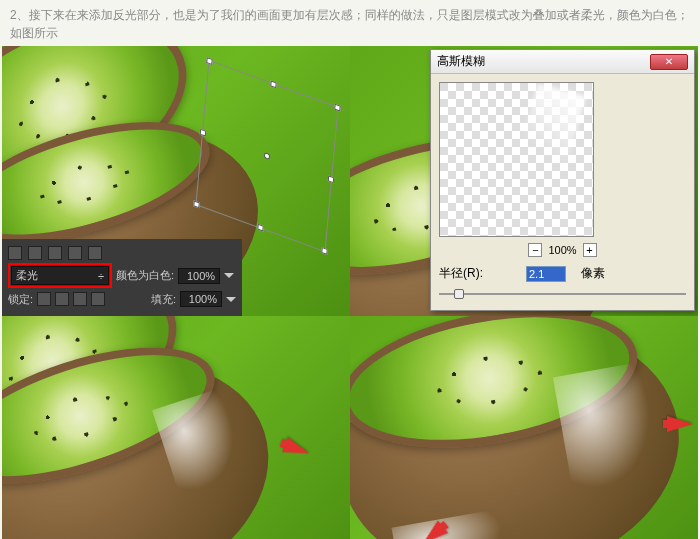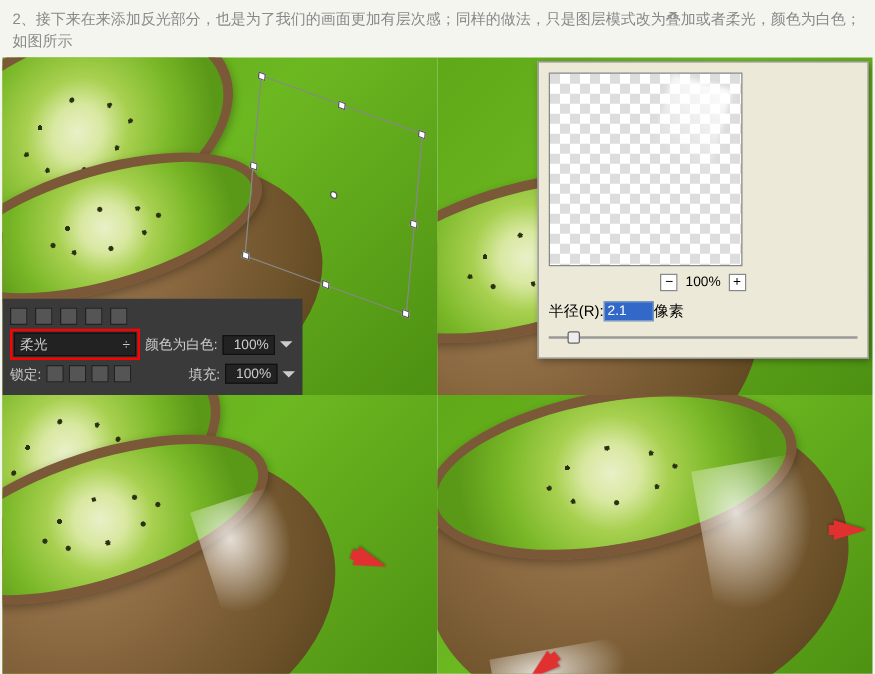--- a/index.html
+++ b/index.html
@@ -35,23 +35,23 @@
 
 .dialog { position:absolute; right:3px; top:3px; width:265px; background:#ece9d8; border:1px solid #888; box-shadow:2px 2px 6px rgba(0,0,0,0.4); font-size:12px; }
 .titlebar { background:linear-gradient(#fbfbfb,#e6e6e6); border-bottom:1px solid #bbb; padding:3px 6px; display:flex; align-items:center; justify-content:space-between; }
 .closebtn { width:38px; height:16px; background:linear-gradient(#e78,#c23e3e); border:1px solid #a02020; border-radius:2px; color:#fff; font-size:10px; text-align:center; line-height:14px; }
 .dlg-body { padding:8px; position:relative; }
 .preview { width:155px; height:155px; border:1px solid #888; background:
   repeating-conic-gradient(#fff 0 25%, #ddd 0 50%) 0 0/16px 16px; position:relative; margin-bottom:6px; overflow:hidden; }
 .preview .lightstreak { position:absolute; left:85px; top:5px; width:50px; height:90px; background:linear-gradient(200deg, rgba(255,255,255,0.95) 0%, rgba(255,255,255,0.6) 30%, rgba(255,255,255,0) 70%); filter:blur(2px); transform:rotate(15deg); }
 .zoomrow { display:flex; align-items:center; justify-content:center; gap:6px; font-size:11px; margin-bottom:8px; }
 .zbtn { width:14px; height:14px; border:1px solid #888; background:#fff; text-align:center; line-height:12px; font-size:11px; }
-.radrow { display:flex; align-items:flex-start; gap:0; margin-bottom:4px; }
+.radrow { display:flex; align-items:flex-end; gap:15px; margin-bottom:4px; }
 .radinput { width:40px; border:1px solid #7a9ac0; background:#fff; padding:1px 2px; font-size:11px; }
-.radinput.sel { background:#3468c8; color:#fff; }
+.radinput.sel { background:#3468c8; color:#fff;margin-left:28px; }
 .slider { position:relative; height:16px; margin:2px 0 0 0; }
 .slider .track { position:absolute; left:0; right:0; top:7px; height:2px; background:#999; }
 .slider .thumb { position:absolute; left:15px; top:3px; width:10px; height:10px; background:#eee; border:1px solid #666; border-radius:2px; }
 .btncol { position:absolute; right:8px; top:8px; display:flex; flex-direction:column; gap:4px; width:68px; }
 .winbtn { background:linear-gradient(#fdfdfd,#e8e8e8); border:1px solid #8a8a8a; border-radius:3px; padding:2px 0; text-align:center; font-size:11px; }
 .chk { display:flex; align-items:center; gap:4px; font-size:11px; margin-top:6px; }
 .chkbox { width:12px; height:12px; border:1px solid #7a9ac0; background:#fff; display:inline-flex; align-items:center; justify-content:center; font-size:10px; color:#2a6a2a; }
 .arrow { position:absolute; width:0; height:0; }
 .arrow.red { border-top:8px solid transparent; border-bottom:8px solid transparent; border-right:26px solid #e03030; filter:drop-shadow(0 1px 1px rgba(0,0,0,0.3)); }
 .arrow.red::after{content:"";position:absolute;left:22px;top:-4px;width:8px;height:8px;background:#e03030;}
@@ -123,20 +123,24 @@
   </div>
 
   <div class="panel">
     <div class="kiwi-slice kiwi-skin" style="width:320px;height:240px;left:-60px;top:110px;transform:rotate(-15deg);">
       <div class="kiwi-slice kiwi-flesh" style="width:280px;height:120px;left:10px;top:-15px;">
         <div class="seeds"></div>
       </div>
     </div>
 
     <div class="dialog">
+      <div class="titlebar">
+        <span>高斯模糊</span>
+        <span class="closebtn">✕</span>
+      </div>
       <div class="dlg-body">
         <div class="preview">
           <div class="lightstreak"></div>
         </div>
         <div class="zoomrow">
           <span class="zbtn">−</span>
           <span>100%</span>
           <span class="zbtn">+</span>
         </div>
         <div class="radrow">

